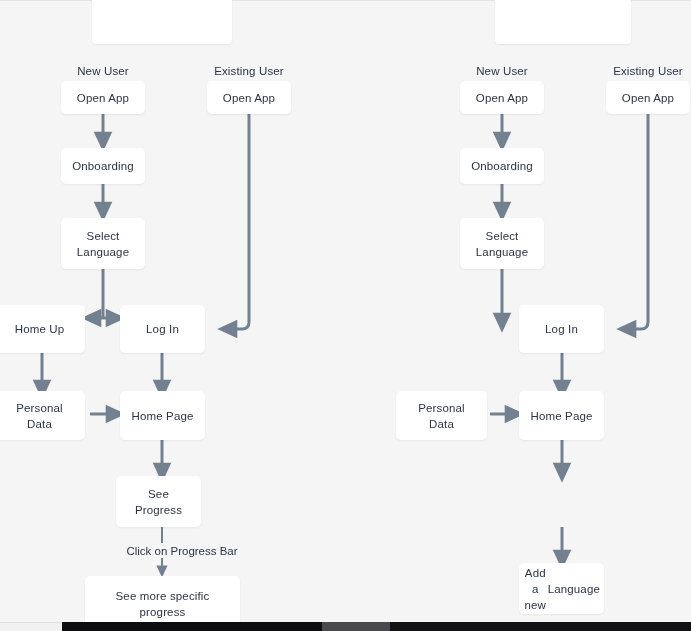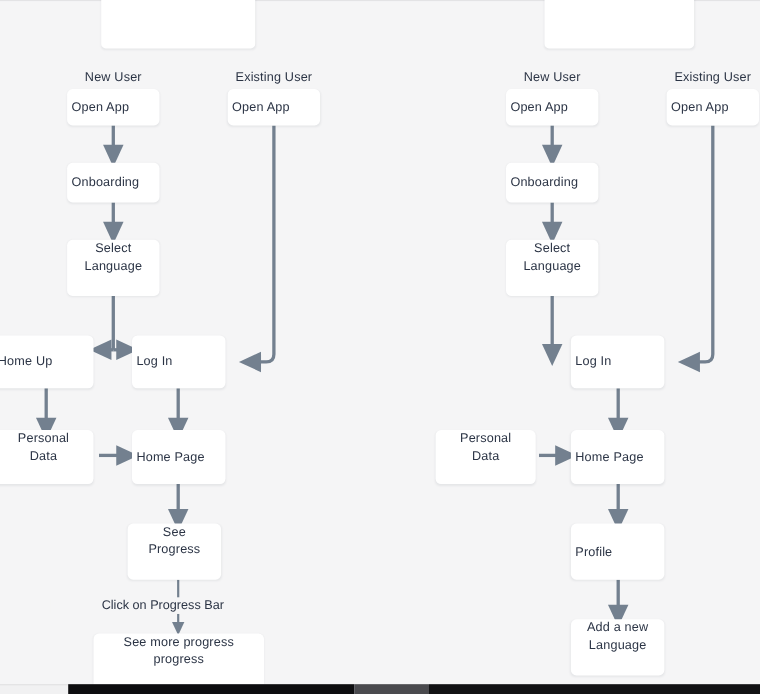--- a/index.html
+++ b/index.html
@@ -28,20 +28,21 @@
   }
   
   .node {
     position: absolute;
     box-sizing: border-box;
     background: #ffffff;
     border-radius: 5px;
     box-shadow: 0 1px 2px rgba(30,40,60,0.07);
     display: flex;
     align-items: center;
+    justify-content: center;
     text-align: center;
     color: #2b3445;
     font-size: 11.5px;
     line-height: 16px;
     letter-spacing: 0.15px;
     padding: 0 4px;
   }
   .node.title-card {
     align-items: flex-start;
     justify-content: center;
@@ -214,24 +215,24 @@
 
   <div class="node" style="left:120px; top:391px; width:85px; height:49px;">
     <span>Home Page</span>
   </div>
 
   <div class="node" style="left:116px; top:476px; width:85px; height:51px; flex-direction:column;">
     <span>See</span>
     <span>Progress</span>
   </div>
 
-  <div class="edge-label" style="left:46px; top:544px; width:200px;">Click on Progress Bar</div>
+  <div class="edge-label" style="left:80px; top:544px; width:200px;">Click on Progress Bar</div>
 
   <div class="node" style="left:85px; top:576px; width:155px; height:55px; flex-direction:column;">
-    <span>See more progress</span>
+    <span>See more specific</span>
     <span>progress</span>
   </div>
 
   <div class="node title-card overflow-left" style="left:495px; top:-18px; width:136px; height:62px;">
     
   </div>
 
   <div class="caption" style="left:452px; top:64px; width:100px;">New User</div>
 
   <div class="caption" style="left:598px; top:64px; width:100px;">Existing User</div>
@@ -259,25 +260,22 @@
 
   <div class="node" style="left:396px; top:391px; width:91px; height:49px; flex-direction:column;">
     <span>Personal</span>
     <span>Data</span>
   </div>
 
   <div class="node" style="left:519px; top:391px; width:85px; height:49px;">
     <span>Home Page</span>
   </div>
 
-  <div class="node" style="left:519px; top:476px; width:85px; height:51px;">
-    <span>Profile</span>
-  </div>
-
-  <div class="node" style="left:519px; top:563px; width:85px; height:51px; flex-direction:column;">
+
+  <div class="node" style="left:519px; top:563px; width:85px; height:51px; ">
     <span>Add a new</span>
     <span>Language</span>
   </div>
 
   <div class="scrollbar-track">
     <div class="scrollbar-thumb"></div>
     <div class="scrollbar-thumb2"></div>
     <div class="scrollbar-thumb3"></div>
   </div>
 

